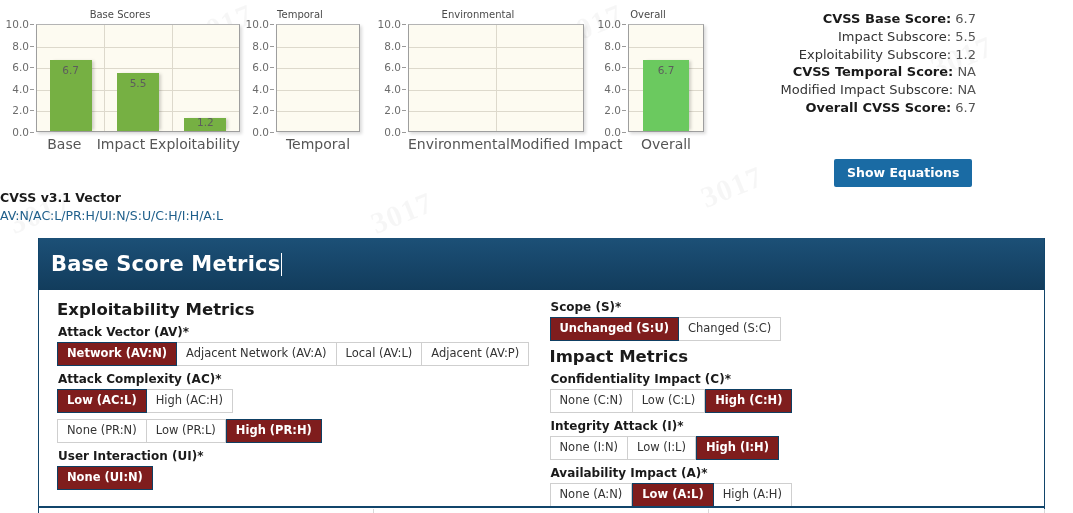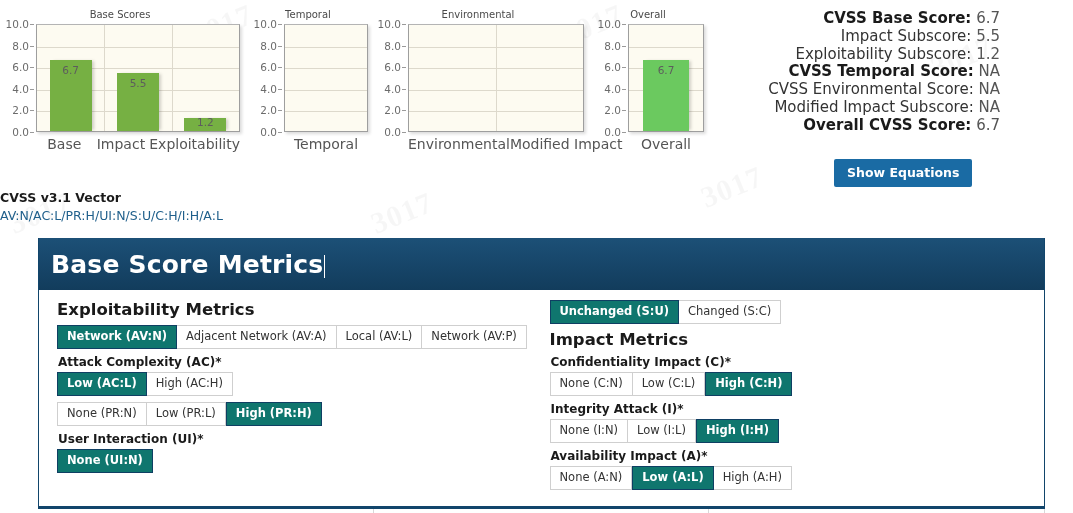--- a/index.html
+++ b/index.html
@@ -133,24 +133,24 @@
     flex: 1 1 0;
     text-align: center;
     font-size: 14px;
     color: #555555;
     white-space: nowrap;
   }
 
   
   #scores-panel {
     position: absolute;
-    left: 700px;
+    left: 676px;
     top: 10px;
     width: 300px;
-    font-size: 15px;
+    font-size: 13px;
     line-height: 17.8px;
     color: #3f3f3f;
   }
   .score-row {
     text-align: right;
     white-space: nowrap;
   }
   .score-label { color: #333333; }
   .score-label.bold { font-weight: bold; color: #1a1a1a; }
   .score-value { color: #555555; }
@@ -201,21 +201,21 @@
   }
   #metrics-panel-header {
     background: linear-gradient(to bottom, #1c5077 0%, #123c5c 100%);
     height: 52px;
     padding: 0 12px;
     display: flex;
     align-items: center;
   }
   #metrics-panel-title {
     color: #ffffff;
-    font-size: 25px;
+    font-size: 21px;
     font-weight: bold;
     letter-spacing: 0.2px;
     position: relative;
   }
   #title-caret {
     display: inline-block;
     width: 1px;
     height: 23px;
     background: #ffffff;
     vertical-align: -5px;
@@ -254,21 +254,21 @@
     background: #ffffff;
     border: 1px solid #cfcfcf;
     border-left-width: 0;
     padding: 4px 9px 5px 9px;
     cursor: pointer;
     white-space: nowrap;
     line-height: 13px;
   }
   .opt-btn:first-child { border-left-width: 1px; }
   .opt-btn.selected {
-    background: #0f766e;
+    background: #7f1d1d;
     color: #ffffff;
     font-weight: bold;
     border-color: #0f3f63;
     border-left-width: 1px;
   }
   #panel-bottom-rule {
     position: absolute;
     left: 38px;
     top: 506px;
     width: 1007px;
@@ -336,21 +336,21 @@
             </div>
           </div>
         </div>
         <div class="x-labels" style="width: 204px;">
           <div class="x-label">Base</div>
           <div class="x-label">Impact</div>
           <div class="x-label">Exploitability</div>
         </div>
       </div>
     </div>
-    <div class="chart" style="left: 248px; width: 120px;">
+    <div class="chart" style="left: 240px; width: 120px;">
       <div class="chart-title">Temporal</div>
       <div class="chart-body">
         <div class="y-axis">
           <div class="y-tick" style="top: 108px;">0.0</div>
           <div class="y-tick" style="top: 86.4px;">2.0</div>
           <div class="y-tick" style="top: 64.8px;">4.0</div>
           <div class="y-tick" style="top: 43.2px;">6.0</div>
           <div class="y-tick" style="top: 21.6px;">8.0</div>
           <div class="y-tick" style="top: 0px;">10.0</div>
         </div>
@@ -419,60 +419,61 @@
         </div>
       </div>
     </div>
   </div>
 
 <div id="scores-panel">
     <div class="score-row"><span class="score-label bold">CVSS Base Score:</span><span class="score-value"> 6.7</span></div>
     <div class="score-row"><span class="score-label">Impact Subscore:</span><span class="score-value"> 5.5</span></div>
     <div class="score-row"><span class="score-label">Exploitability Subscore:</span><span class="score-value"> 1.2</span></div>
     <div class="score-row"><span class="score-label bold">CVSS Temporal Score:</span><span class="score-value"> NA</span></div>
-    <div class="score-row"><span class="score-label">CVSS Environmental Score:</span><span class="score-value"> NA</span></div>
     <div class="score-row"><span class="score-label">Modified Impact Subscore:</span><span class="score-value"> NA</span></div>
     <div class="score-row"><span class="score-label bold">Overall CVSS Score:</span><span class="score-value"> 6.7</span></div>
   </div>
 <button id="show-equations-button">Show Equations</button>
 
 <div id="vector-block">
   <div id="vector-title">CVSS v3.1 Vector</div>
   <div id="vector-string">AV:N/AC:L/PR:H/UI:N/S:U/C:H/I:H/A:L</div>
 </div>
 
 <div id="metrics-panel">
   <div id="metrics-panel-header">
     <span id="metrics-panel-title"><span id="metrics-panel-title-text">Base Score Metrics</span><span id="title-caret"></span></span>
   </div>
   <div id="metrics-body">
     <div class="metrics-col left" id="left-col">
         <h2 class="group-heading">Exploitability Metrics</h2>
+        <div class="metric-label">Attack Vector (AV)*</div>
         <div class="btn-group">
           <button class="opt-btn selected">Network (AV:N)</button>
           <button class="opt-btn">Adjacent Network (AV:A)</button>
           <button class="opt-btn">Local (AV:L)</button>
-          <button class="opt-btn">Network (AV:P)</button>
+          <button class="opt-btn">Adjacent (AV:P)</button>
         </div>
         <div class="metric-label">Attack Complexity (AC)*</div>
         <div class="btn-group">
           <button class="opt-btn selected">Low (AC:L)</button>
           <button class="opt-btn">High (AC:H)</button>
         </div>
         <div class="btn-group">
           <button class="opt-btn">None (PR:N)</button>
           <button class="opt-btn">Low (PR:L)</button>
           <button class="opt-btn selected">High (PR:H)</button>
         </div>
         <div class="metric-label">User Interaction (UI)*</div>
         <div class="btn-group">
           <button class="opt-btn selected">None (UI:N)</button>
         </div>
       </div>
     <div class="metrics-col right" id="right-col">
+        <div class="metric-label">Scope (S)*</div>
         <div class="btn-group">
           <button class="opt-btn selected">Unchanged (S:U)</button>
           <button class="opt-btn">Changed (S:C)</button>
         </div>
         <h2 class="group-heading">Impact Metrics</h2>
         <div class="metric-label">Confidentiality Impact (C)*</div>
         <div class="btn-group">
           <button class="opt-btn">None (C:N)</button>
           <button class="opt-btn">Low (C:L)</button>
           <button class="opt-btn selected">High (C:H)</button>

